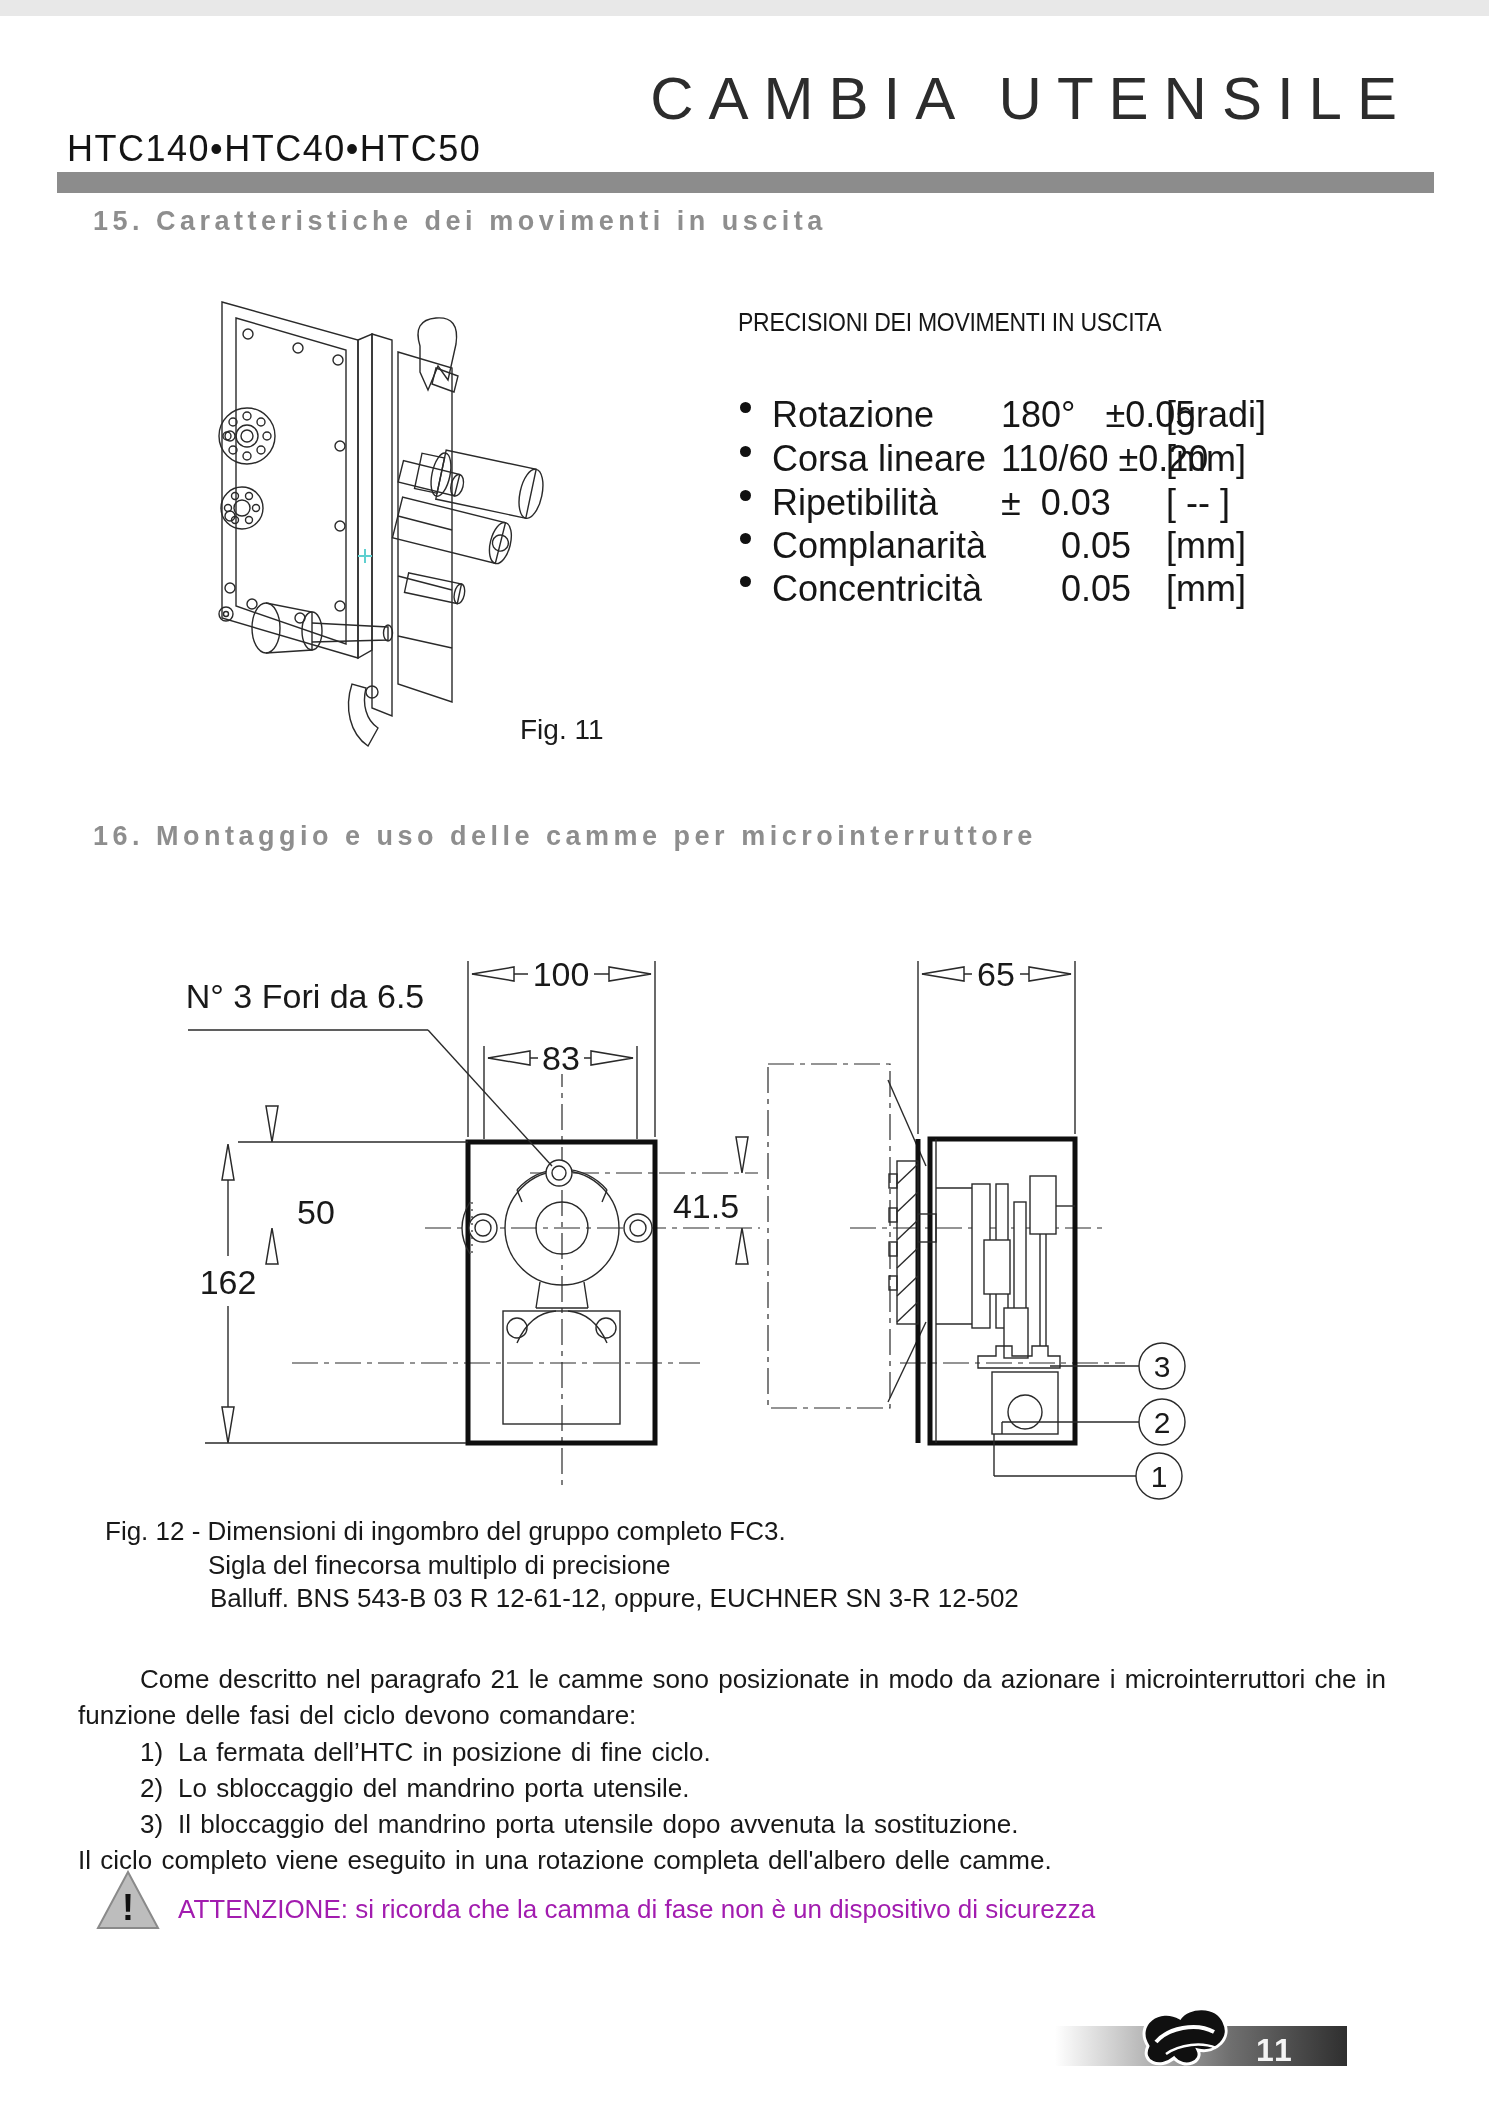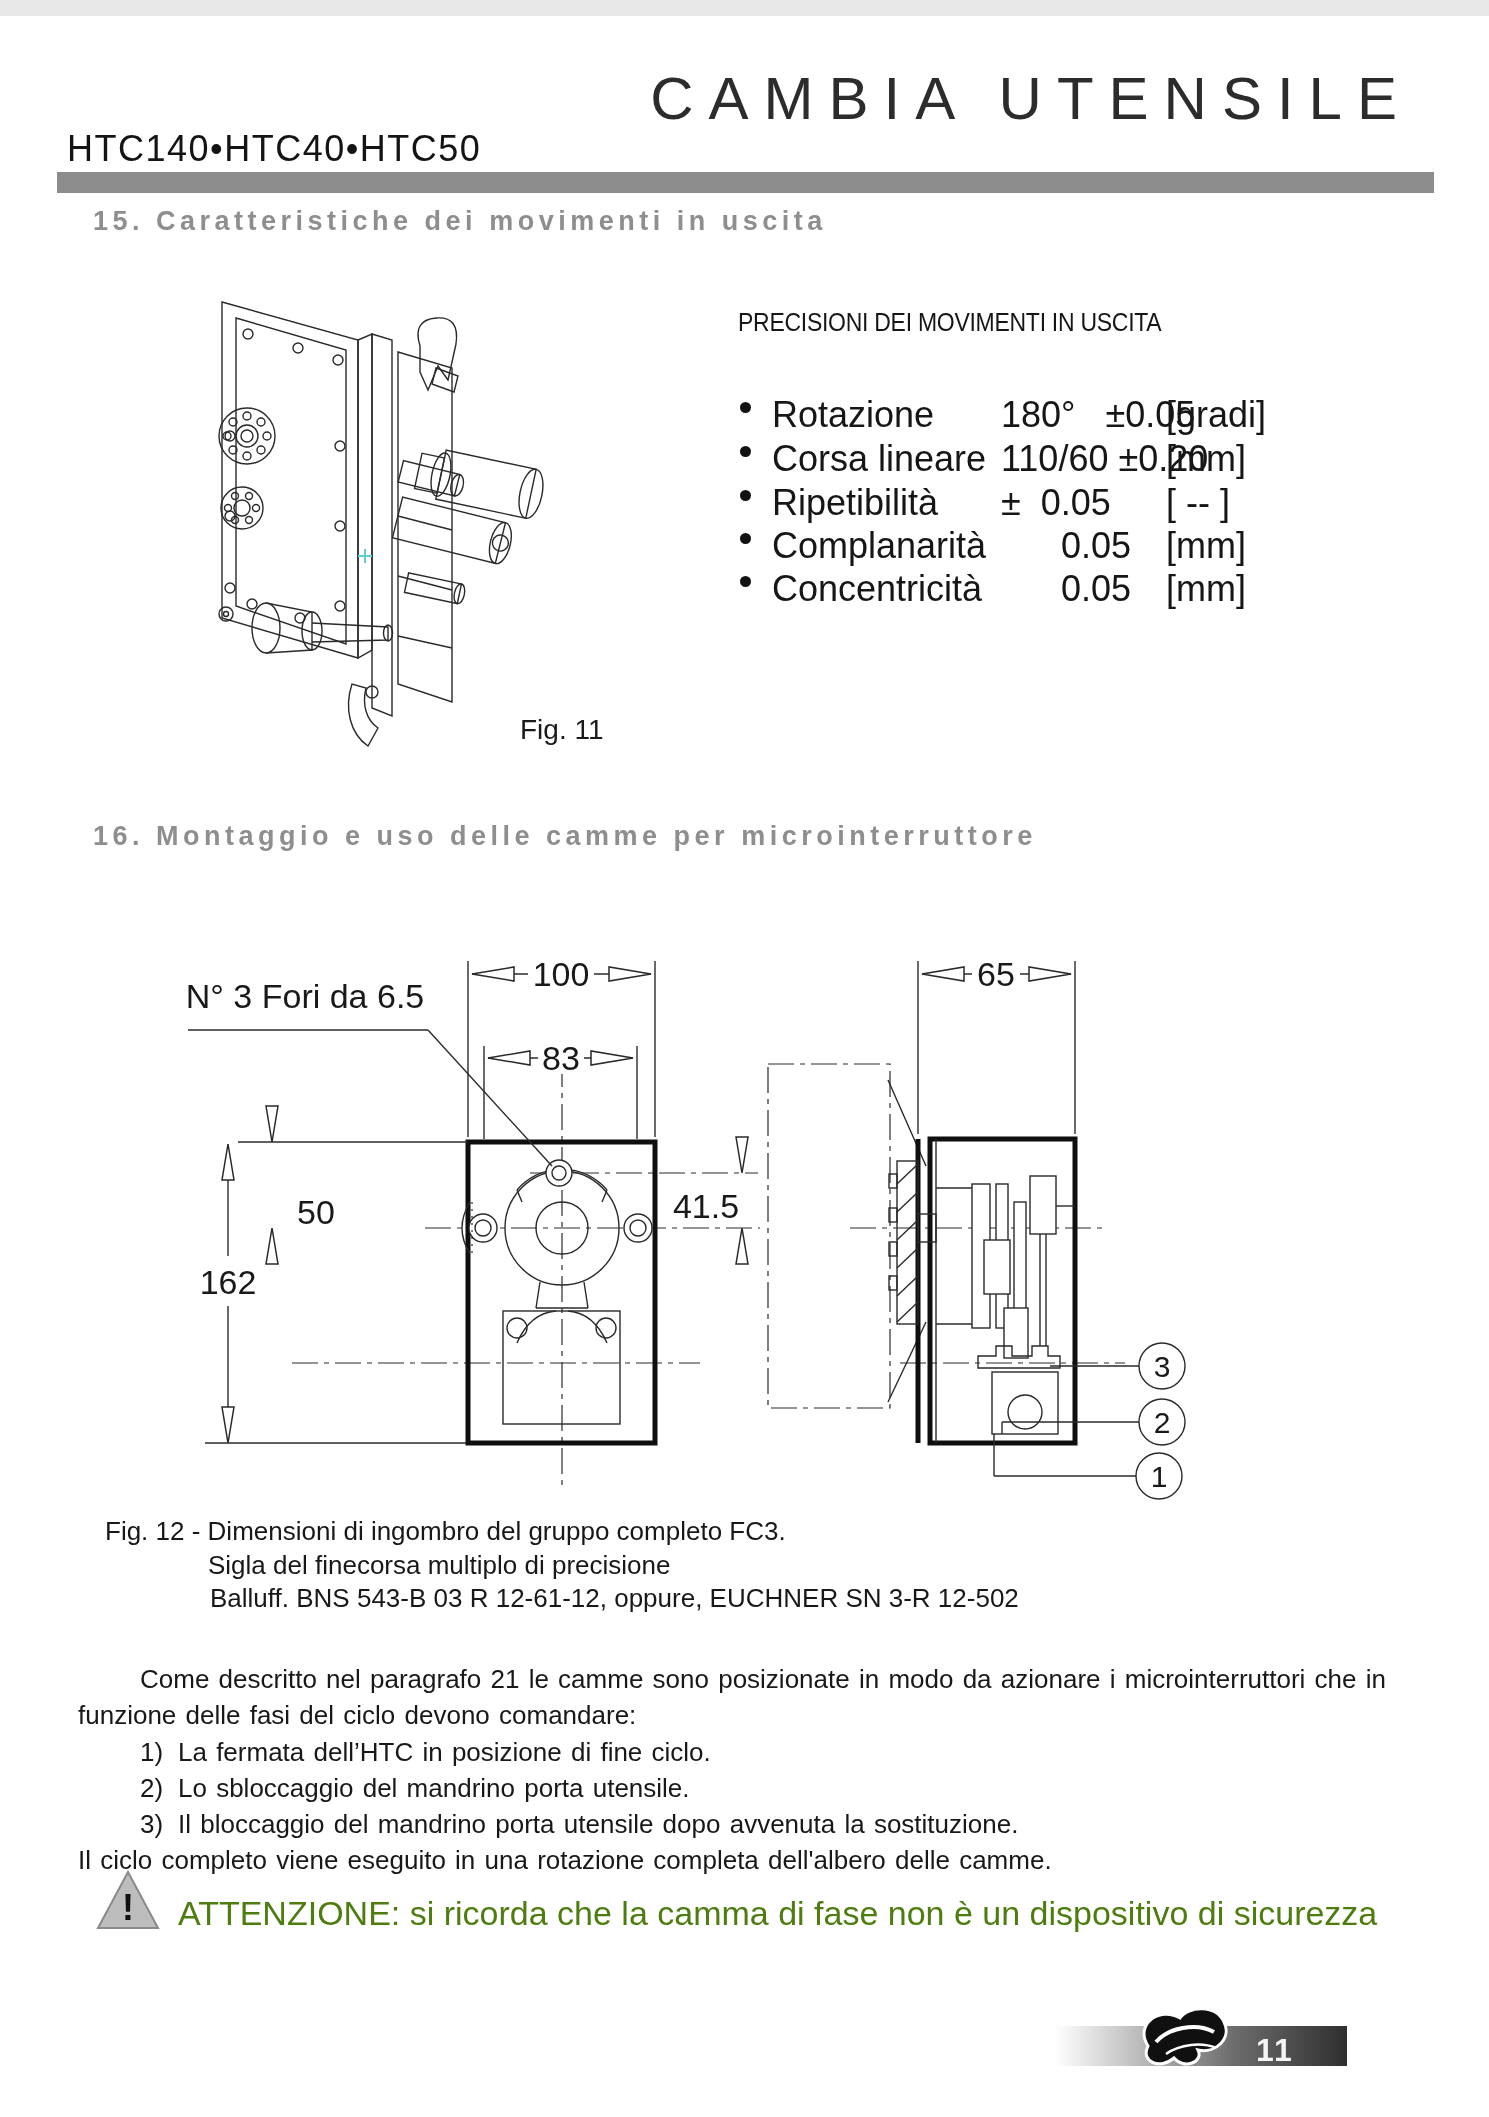--- a/index.html
+++ b/index.html
@@ -22,21 +22,21 @@
   .prec-row{position:absolute;left:738px;width:560px;height:34px;font-size:36px;color:#161616;}
   .pr-bullet{position:absolute;left:2px;top:8px;width:11px;height:11px;border-radius:50%;background:#111;}
   .pr-name{position:absolute;left:34px;top:0;}
   .pr-val{position:absolute;left:263px;top:0;white-space:pre;}
   .pr-unit{position:absolute;left:428px;top:0;}
   .fig-label{font-size:28px;color:#1a1a1a;}
   
   .cap{font-size:26px;color:#181818;}
   .body-line{font-size:26px;color:#181818;word-spacing:2px;}
   .list-num{display:inline-block;width:38px;}
-  .warn-text{font-size:34px;color:#4d7c0f;}
+  .warn-text{font-size:26px;color:#a21caf;}
   
   .footer-bar{left:1055px;top:2010px;width:292px;height:40px;
     background:linear-gradient(to right,#ffffff 0%,#bdbdbd 28%,#6f6f6f 60%,#2f2f2f 100%);}
   .page-num{left:1256px;top:2016px;font-size:32px;font-weight:bold;color:#f4f4f4;letter-spacing:2px;}
   
   svg{position:absolute;pointer-events:none;}
   .ln{stroke:#2a2a2a;stroke-width:1.4;fill:none;}
   .lnf{stroke:#2a2a2a;stroke-width:1.4;fill:#ffffff;}
   .bold{stroke:#0f0f0f;stroke-width:5;fill:none;}
   .cl{stroke:#2a2a2a;stroke-width:1.2;fill:none;stroke-dasharray:26 6 5 6;}
@@ -160,21 +160,21 @@
   </div>
   <div class="prec-row" style="top:422px;">
     <span class="pr-bullet"></span>
     <span class="pr-name">Corsa lineare</span>
     <span class="pr-val">110/60 ±0.20</span>
     <span class="pr-unit">[mm]</span>
   </div>
   <div class="prec-row" style="top:466px;">
     <span class="pr-bullet"></span>
     <span class="pr-name">Ripetibilità</span>
-    <span class="pr-val">±  0.05</span>
+    <span class="pr-val">±  0.03</span>
     <span class="pr-unit">[ -- ]</span>
   </div>
   <div class="prec-row" style="top:509px;">
     <span class="pr-bullet"></span>
     <span class="pr-name">Complanarità</span>
     <span class="pr-val">      0.05</span>
     <span class="pr-unit">[mm]</span>
   </div>
   <div class="prec-row" style="top:552px;">
     <span class="pr-bullet"></span>

